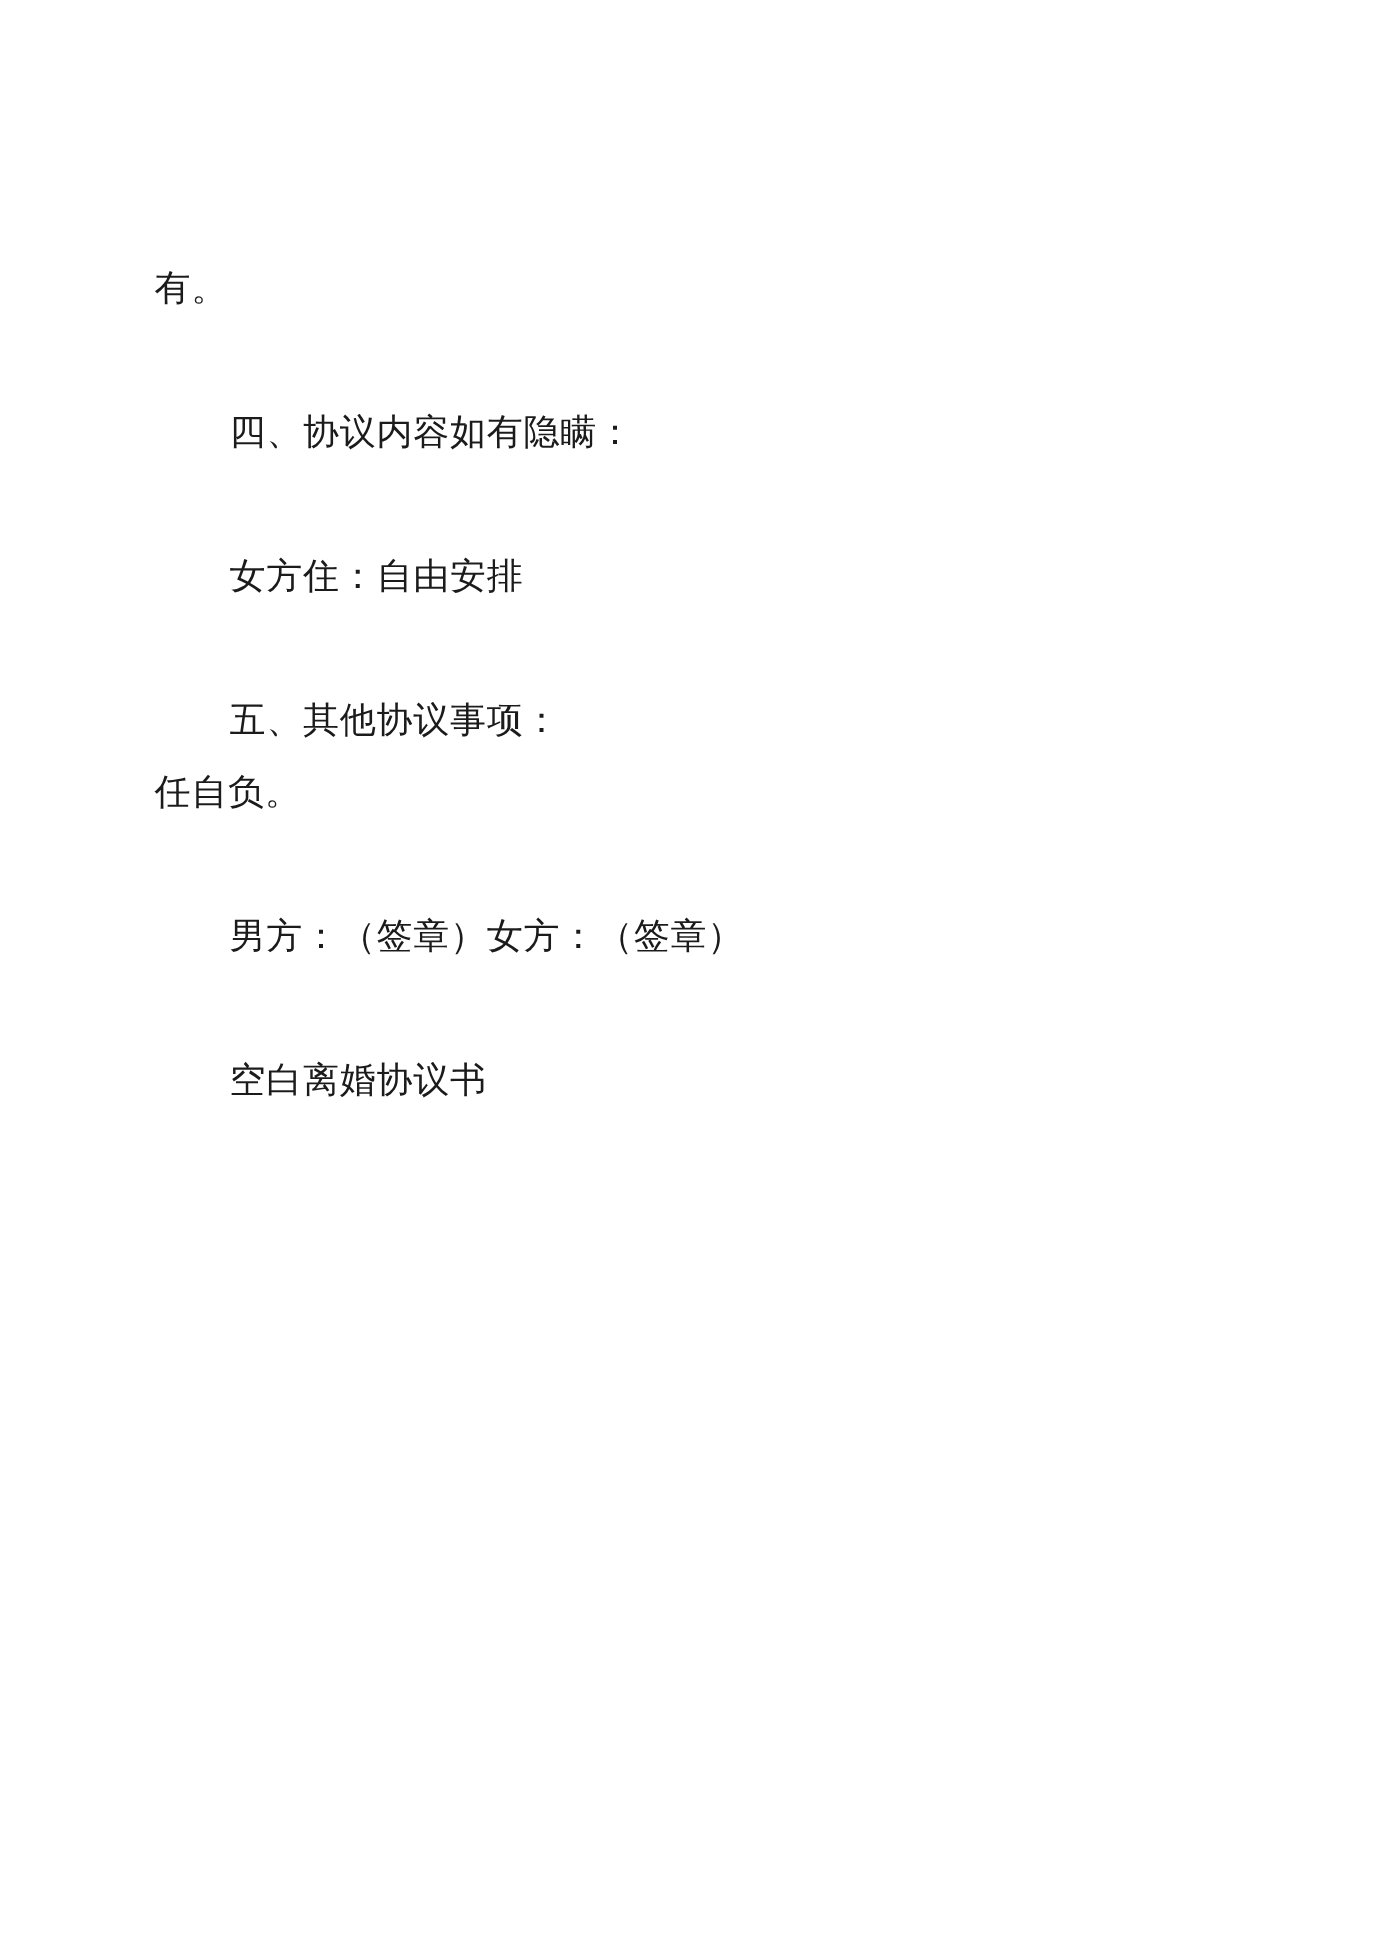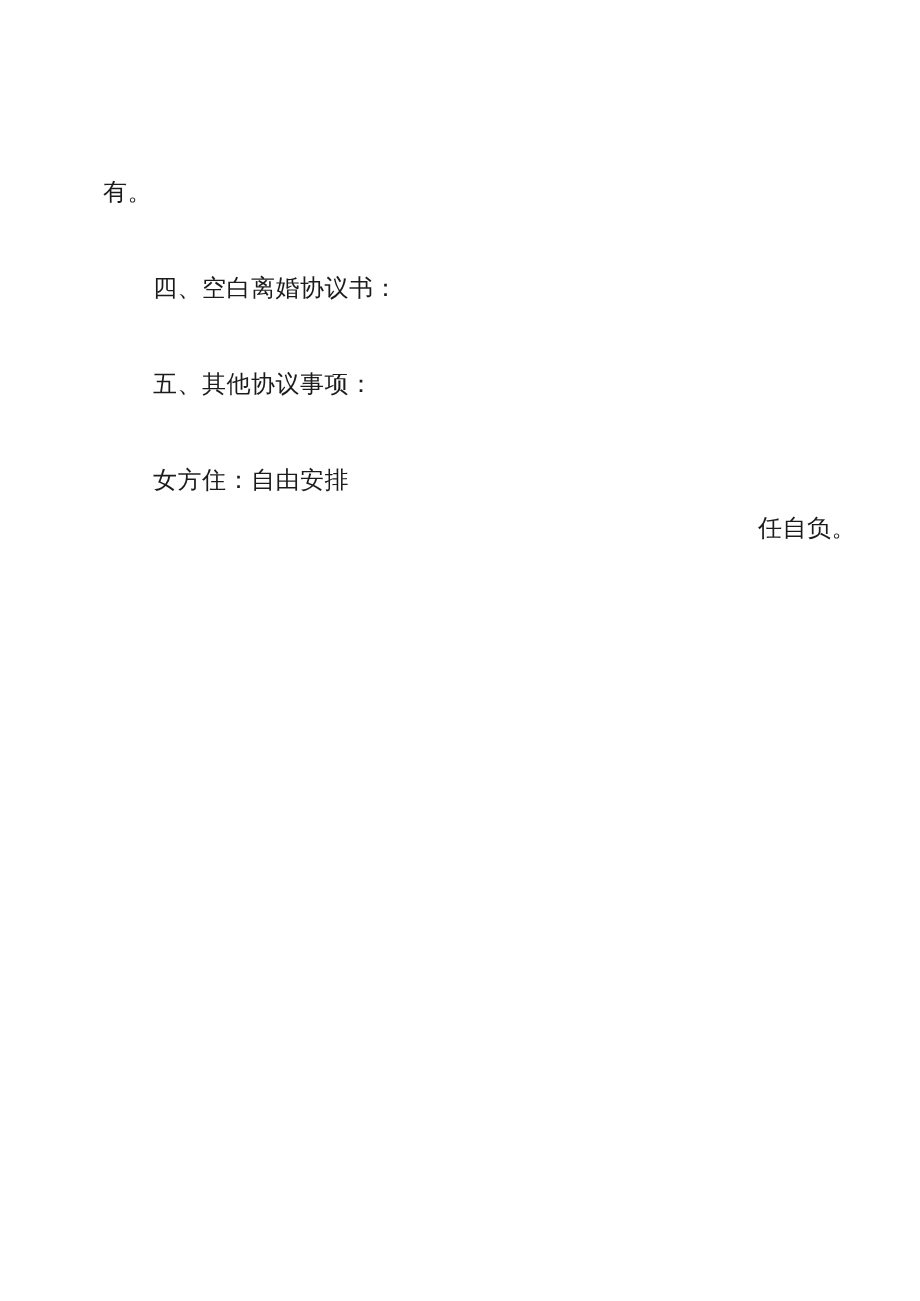--- a/index.html
+++ b/index.html
@@ -27,29 +27,30 @@
     letter-spacing: 0.5px;
     white-space: nowrap;
     margin: 48px 0 0 0;
   }
   .line:first-child {
     margin-top: 0;
   }
   
   .line.follow {
     margin-top: 0;
-    text-align: right;
   }
   
   .line.indent {
     padding-left: 50px;
   }
 </style>
 </head>
 <body>
 
 <div class="page">
   <div class="line">有。</div>
-  <div class="line indent">四、空白离婚协议书：</div>
+  <div class="line indent">四、协议内容如有隐瞒：</div>
+  <div class="line indent">女方住：自由安排</div>
   <div class="line indent">五、其他协议事项：</div>
-  <div class="line indent">女方住：自由安排</div>
   <div class="line follow">任自负。</div>
+  <div class="line indent">男方：（签章）女方：（签章）</div>
+  <div class="line indent">空白离婚协议书</div>
 </div>
 
 </body></html>

